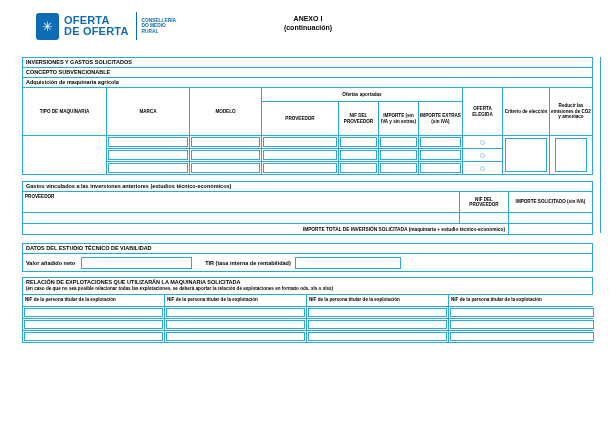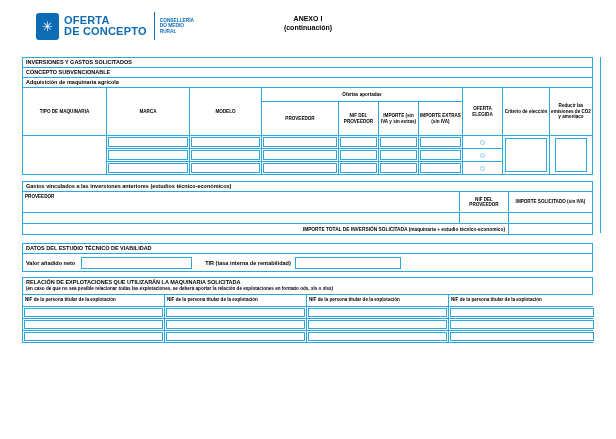--- a/index.html
+++ b/index.html
@@ -66,21 +66,21 @@
 </style>
 </head>
 <body>
 
 <div class="page">
 
   <div class="logo">
     <div class="emblem">✳</div>
     <div class="brand">
       <div>OFERTA</div>
-      <div>DE CONCEPTO</div>
+      <div>DE OFERTA</div>
     </div>
     <div class="logo-div"></div>
     <div class="dept">
       <div>CONSELLERÍA</div>
       <div>DO MEDIO</div>
       <div>RURAL</div>
     </div>
   </div>
   <div class="anexo">
     <div>ANEXO I</div>

